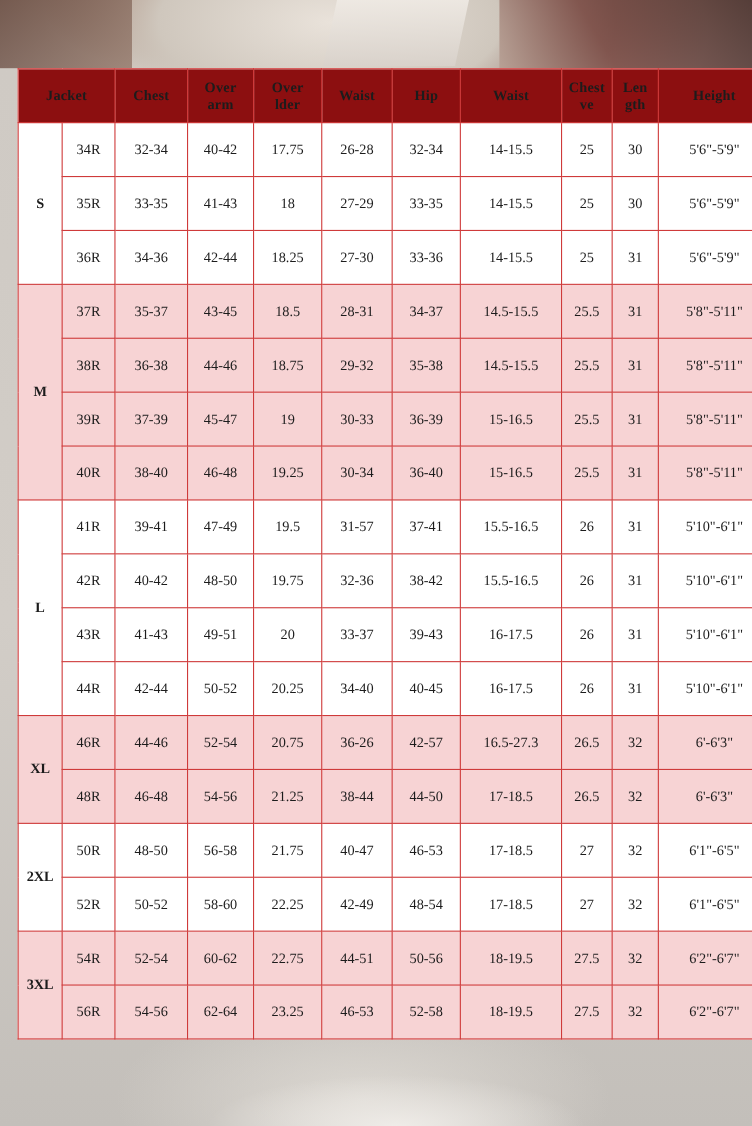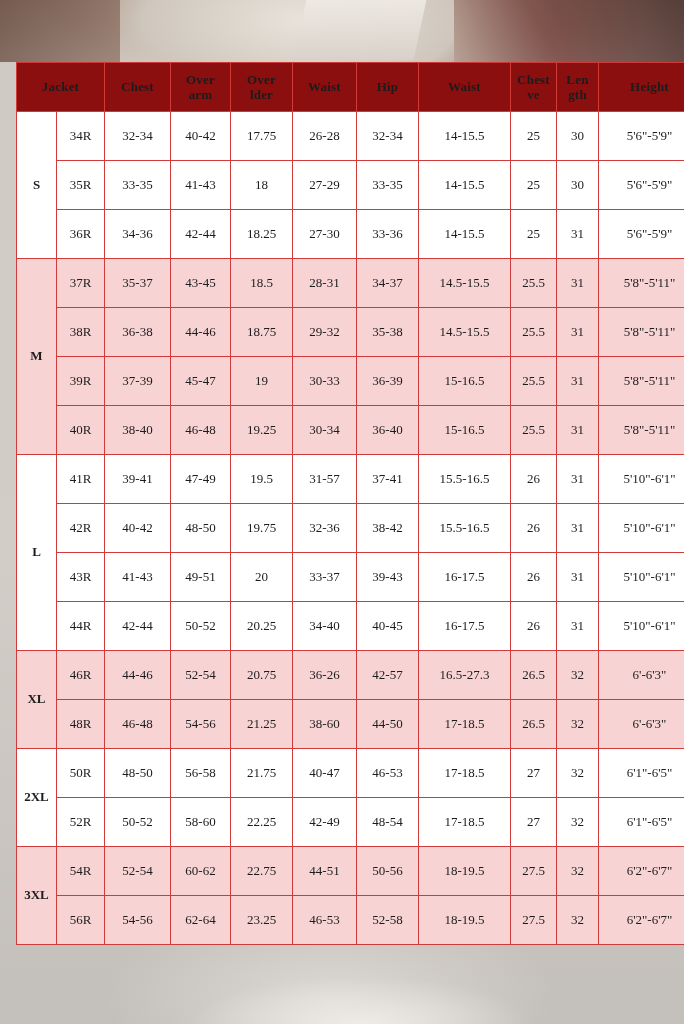--- a/index.html
+++ b/index.html
@@ -309,21 +309,21 @@
           <td>16.5-27.3</td>
           <td class="bold-val">26.5</td>
           <td>32</td>
           <td>6'-6'3"</td>
         </tr>
         <tr class="pink">
           <td>48R</td>
           <td>46-48</td>
           <td>54-56</td>
           <td>21.25</td>
-          <td>38-60</td>
+          <td>38-44</td>
           <td>44-50</td>
           <td>17-18.5</td>
           <td class="bold-val">26.5</td>
           <td>32</td>
           <td>6'-6'3"</td>
         </tr>
         <tr class="white">
           <td class="group-cell" rowspan="2">2XL</td>
           <td>50R</td>
           <td>48-50</td>

